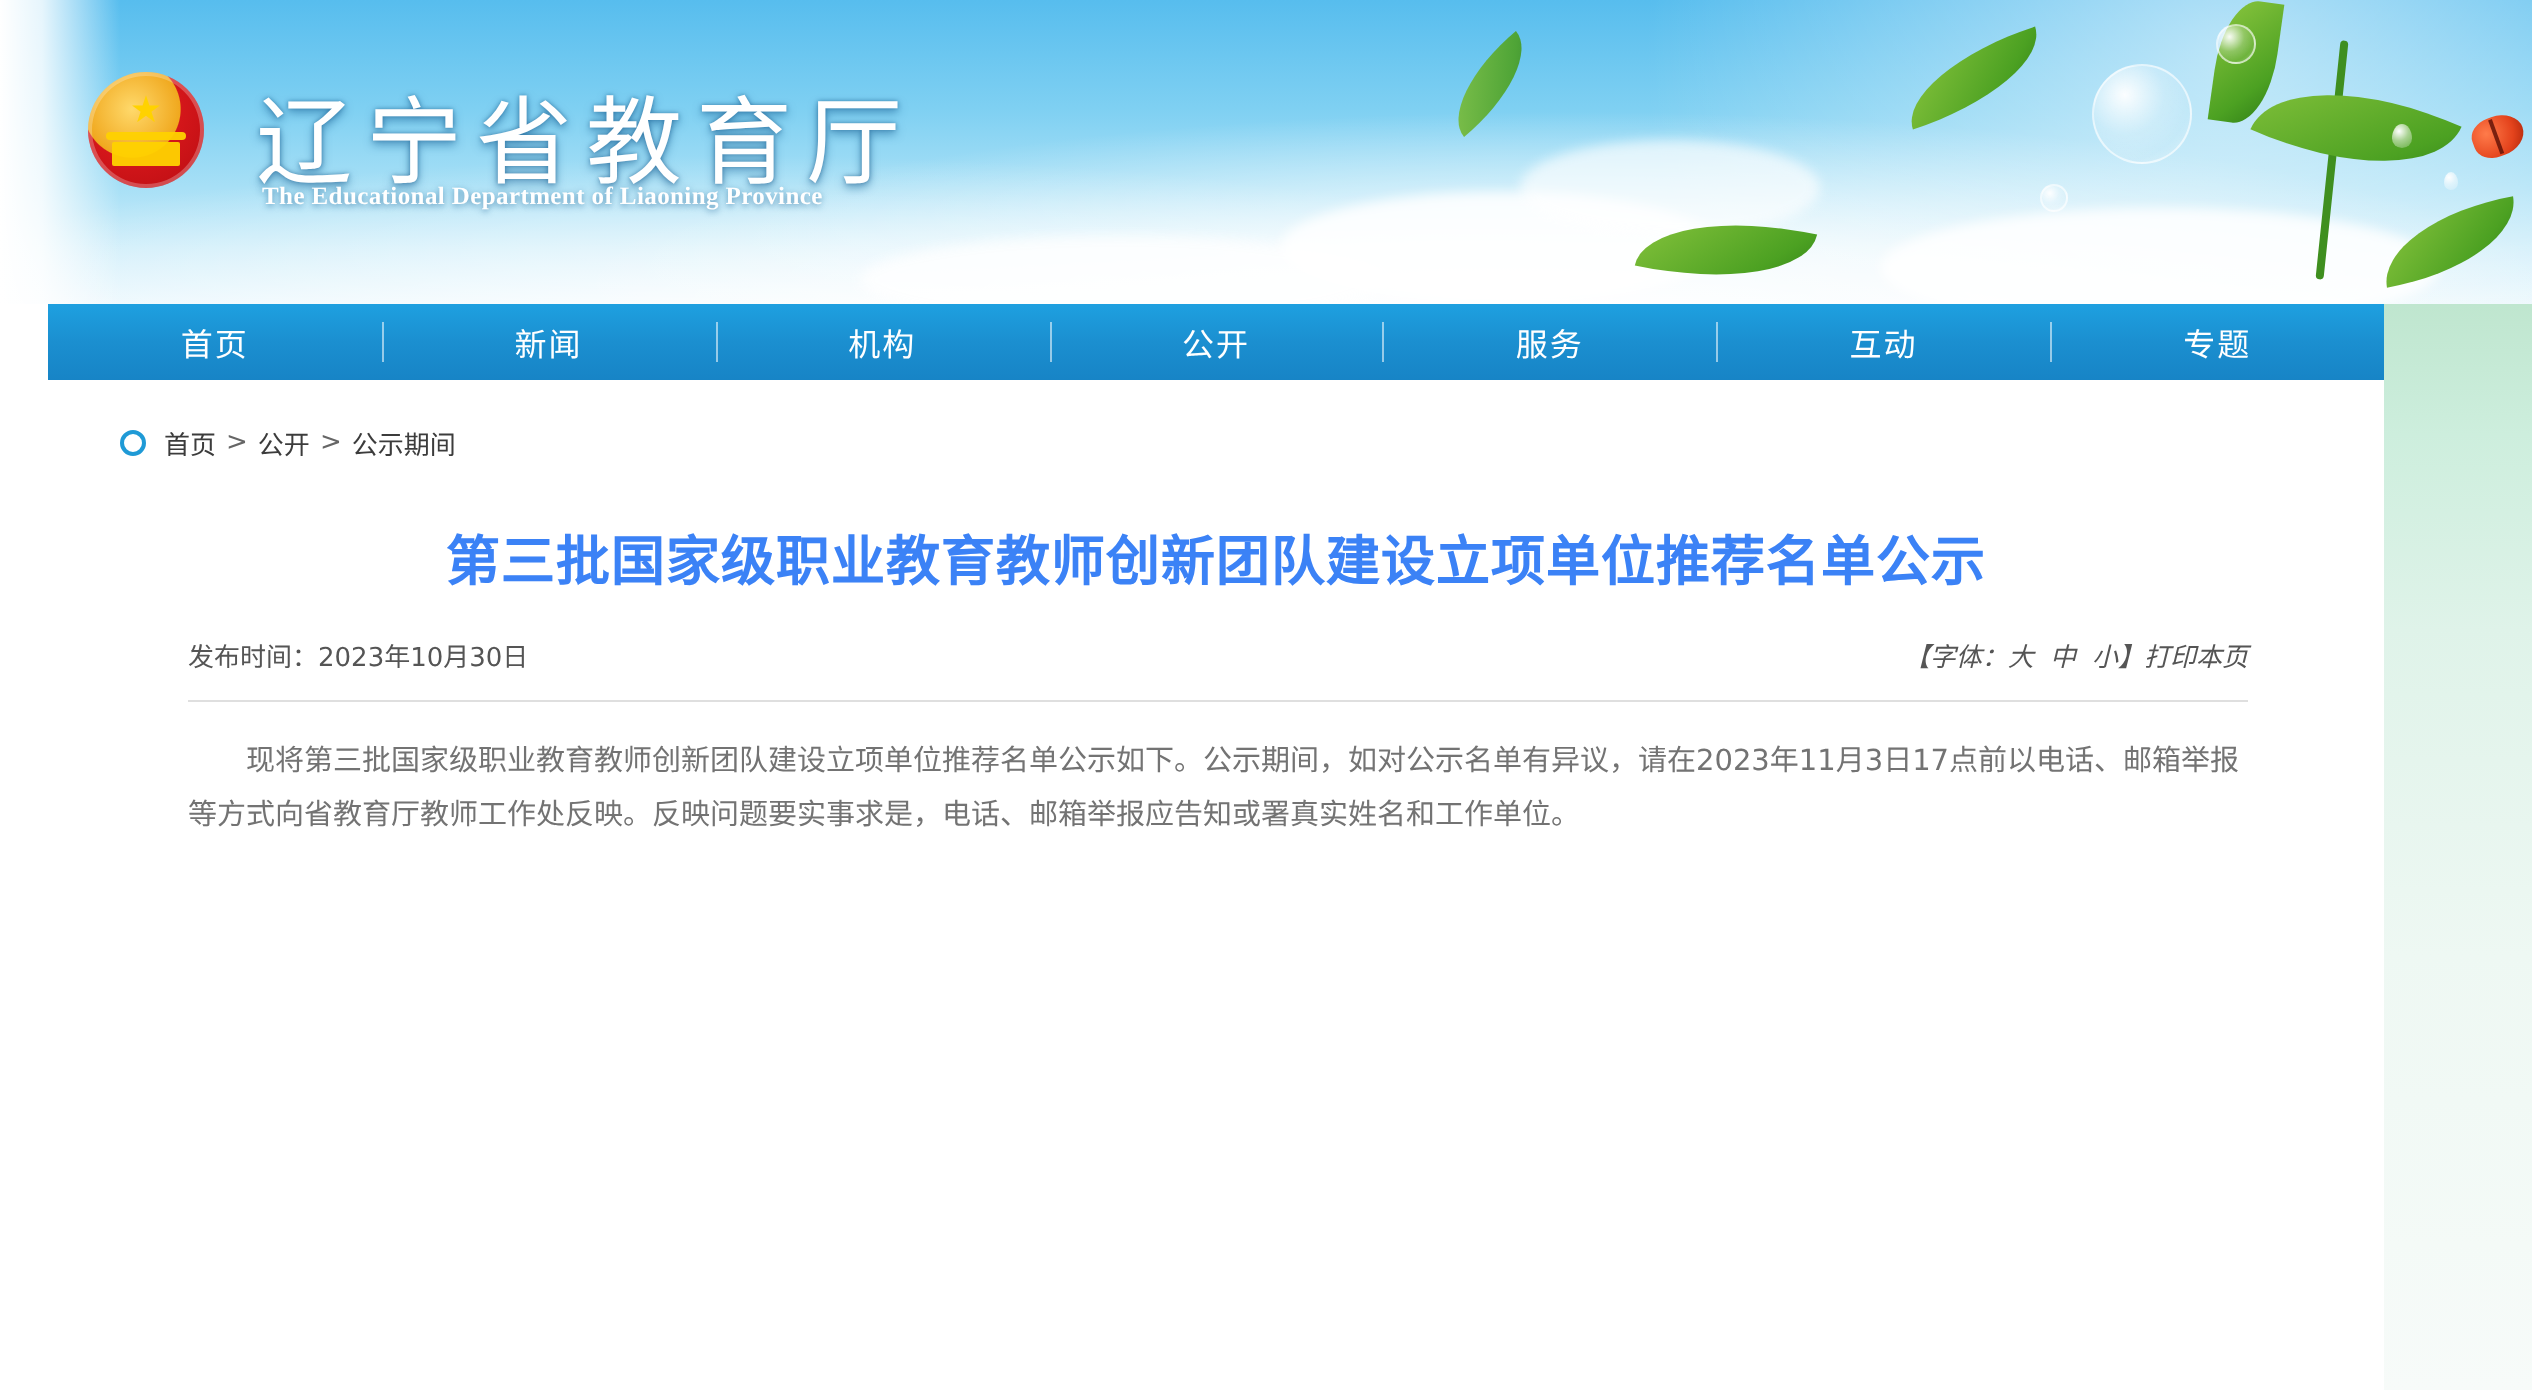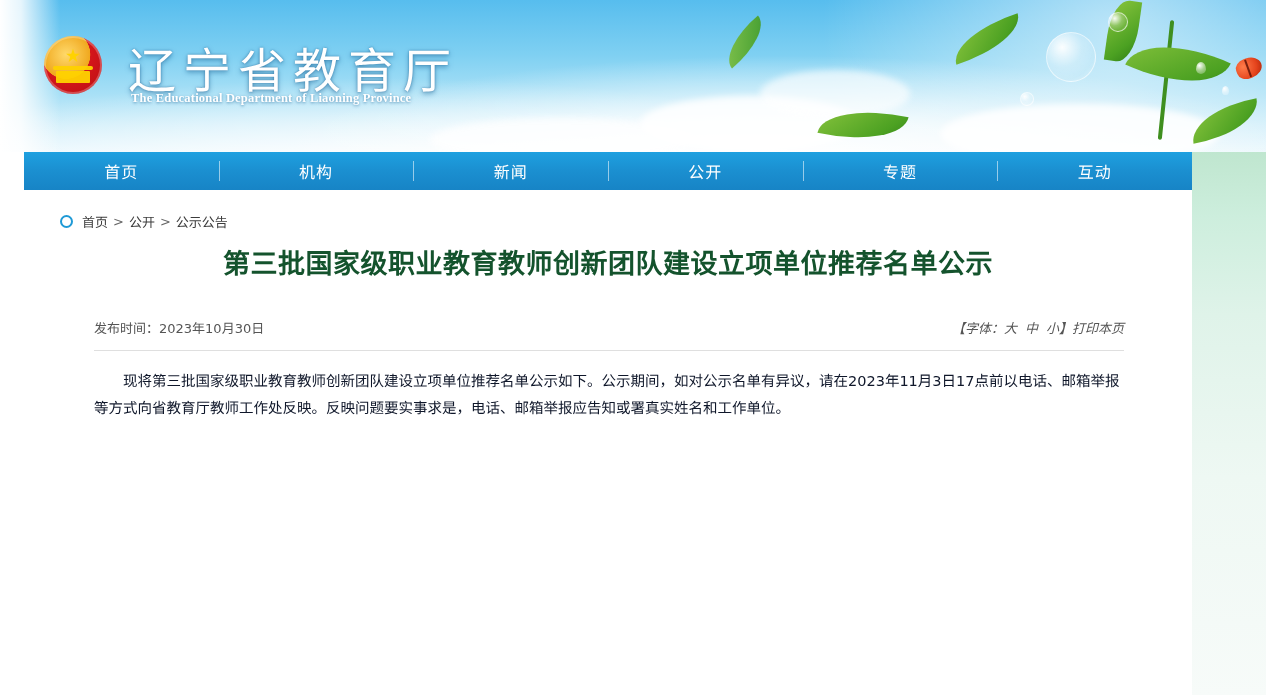--- a/index.html
+++ b/index.html
@@ -216,27 +216,27 @@
     border: 2px solid #1f9ad6;
     background: #ffffff;
     margin-right: 9px;
     box-sizing: border-box;
   }
   .bc-link { color: #3c3c3c; text-decoration: none; cursor: pointer; }
   .bc-sep { margin: 0 5px; color: #666; }
 
   .article-title {
     position: absolute;
-    left: 0; top: 52px;
+    left: 0; top: 69px;
     width: 1168px;
     text-align: center;
     font-family: "DejaVu Sans", "Liberation Sans", sans-serif;
     font-size: 27px;
     font-weight: bold;
-    color: #14532d;
+    color: #3b82f6;
     letter-spacing: 0.5px;
   }
 
   .meta-bar {
     position: absolute;
     left: 70px; top: 128px;
     width: 1030px;
     height: 32px;
     border-bottom: 1px solid #dfdfdf;
     display: flex;
@@ -252,21 +252,21 @@
   .meta-right .fs + .fs { margin-left: 8px; }
   .meta-right .print { cursor: pointer; }
 
   .article-body {
     position: absolute;
     left: 70px; top: 178px;
     width: 1030px;
     font-family: "DejaVu Sans", "Liberation Sans", sans-serif;
     font-size: 14.5px;
     line-height: 27px;
-    color: #0f172a;
+    color: #737373;
   }
   .article-body p { margin: 0 0 10px 0; }
   .p-indent { text-indent: 2em; }
   .p-sub { text-indent: 2em; }
 
   
   .right-strip {
     position: absolute;
     left: 1192px; top: 152px;
     width: 74px; height: 543px;
@@ -311,39 +311,40 @@
       <div class="star">★</div>
       <div class="gate"></div>
     </div>
 
     <div class="brand-cn">辽宁省教育厅</div>
     <div class="brand-en">The Educational Department of Liaoning Province</div>
   </div>
 
   <div class="nav">
     <div class="nav-item">首页</div>
+    <div class="nav-item">新闻</div>
     <div class="nav-item">机构</div>
-    <div class="nav-item">新闻</div>
     <div class="nav-item">公开</div>
+    <div class="nav-item">服务</div>
+    <div class="nav-item">互动</div>
     <div class="nav-item">专题</div>
-    <div class="nav-item">互动</div>
   </div>
 
   <div class="left-strip"></div>
   <div class="right-strip"></div>
 
   <div class="content">
 
     <div class="breadcrumb">
       <span class="bc-icon"></span>
       <a class="bc-link">首页</a>
       <span class="bc-sep">&gt;</span>
       <a class="bc-link">公开</a>
       <span class="bc-sep">&gt;</span>
-      <a class="bc-link">公示公告</a>
+      <a class="bc-link">公示期间</a>
     </div>
 
     <div class="article-title">第三批国家级职业教育教师创新团队建设立项单位推荐名单公示</div>
 
     <div class="meta-bar">
       <div>
         <span>发布时间：</span><span>2023年10月30日</span>
       </div>
       <div class="meta-right">
         <span>【字体：</span>

